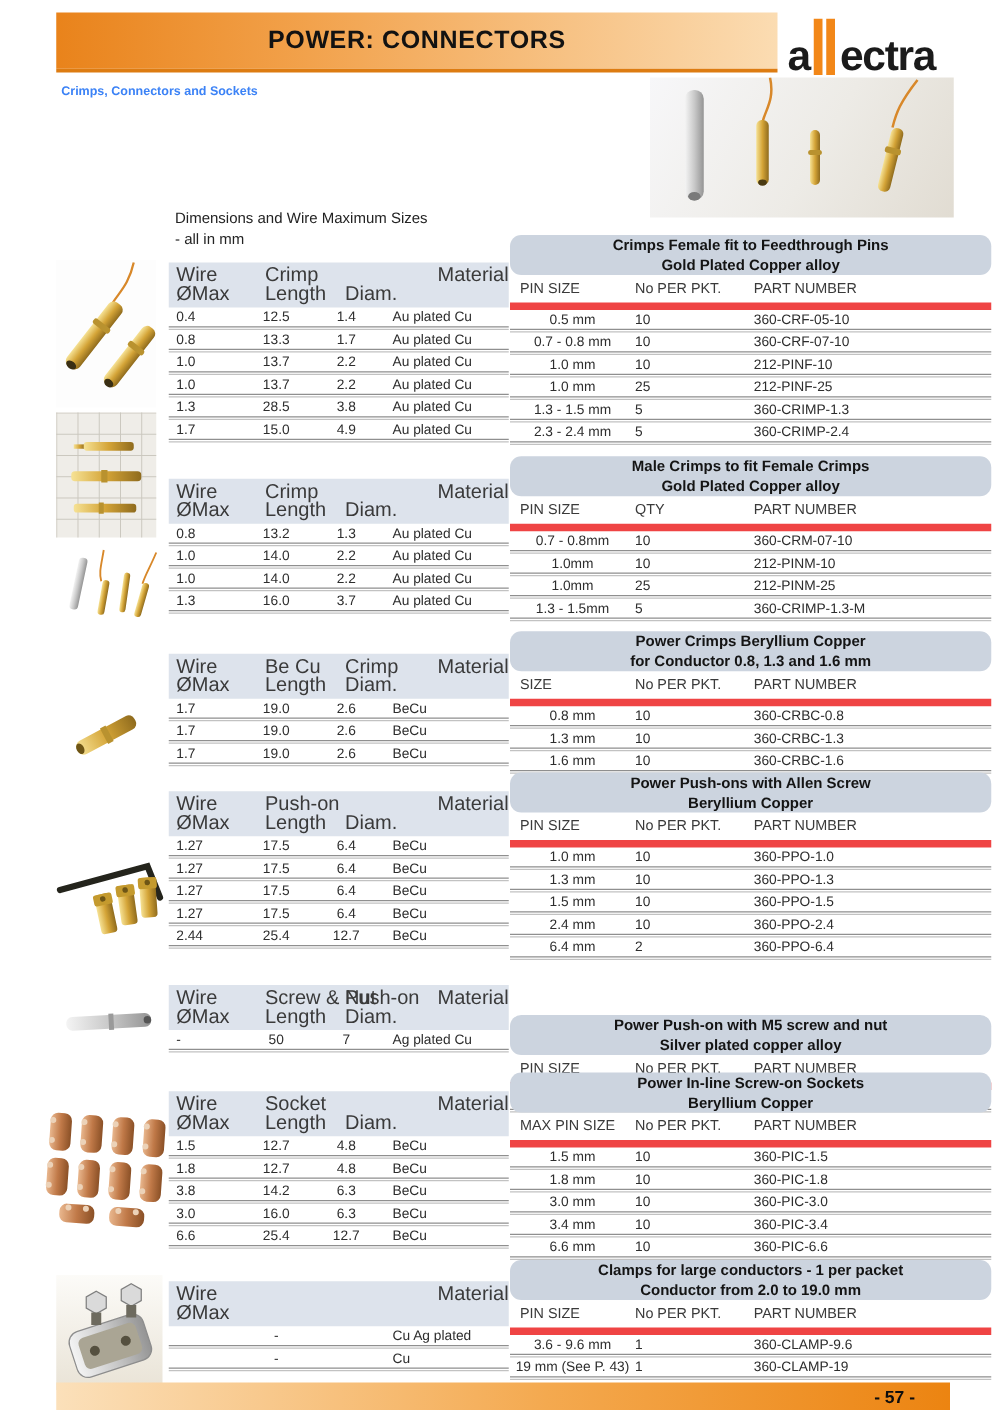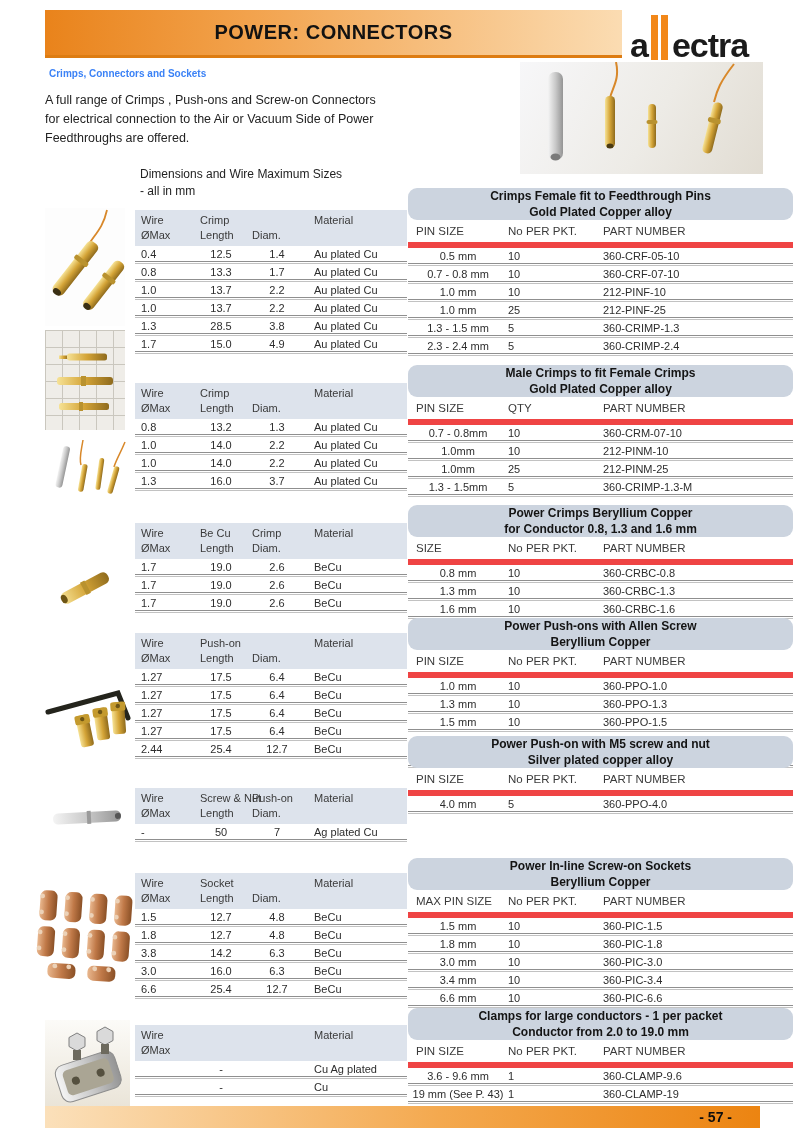--- a/index.html
+++ b/index.html
@@ -36,21 +36,21 @@
   .p3{left:45px;top:438px;width:85px;height:62px;background:#fff;}
   .p4{left:45px;top:555px;width:80px;height:65px;background:#fff;}
   .p5{left:40px;top:660px;width:100px;height:105px;background:#fff;}
   .p6{left:45px;top:790px;width:85px;height:55px;background:#fff;}
   .p7{left:30px;top:885px;width:110px;height:105px;background:#fff;}
   .p8{left:45px;top:1020px;width:85px;height:92px;background:linear-gradient(#fcfbf8,#e9e3d6);}
 
   
   .lt{position:absolute;left:135px;width:272px;}
   .lt-band{background:#dde3ec;padding:3px 0;}
-  .hrow{display:flex;font-size:11px;line-height:15px;color:#3a3a3a;white-space:nowrap;}
+  .hrow{display:flex;font-size:16px;line-height:15px;color:#3a3a3a;white-space:nowrap;gap:12px;}
   .lt .c0{width:55px;padding-left:6px;box-sizing:border-box;}
   .lt .c1{width:62px;text-align:center;}
   .lt .c2{width:50px;text-align:center;}
   .lt .c3{flex:1;padding-left:12px;}
   .lt .hrow .c1{text-align:left;padding-left:10px;box-sizing:border-box;}
   .lt .hrow .c2{text-align:left;}
   .row{display:flex;align-items:center;height:15px;font-size:11px;color:#2d2d2d;white-space:nowrap;}
   .sep2{height:3px;border-top:1px solid #8f8f8f;border-bottom:1px solid #c2c2c2;box-sizing:border-box;}
 
   
@@ -107,25 +107,20 @@
     <span class="logo-bars">
         <i></i>
         <i></i>
       </span>
     <span class="logo-rest">ectra</span>
   </div>
   <div class="logo-underline"></div>
 
   <h1 class="heading">Crimps, Connectors and Sockets</h1>
 
-  <p class="intro">
-    <span style="display:block">A full range of Crimps , Push-ons and Screw-on Connectors</span>
-    <span style="display:block">for electrical connection to the Air or Vacuum Side of Power</span>
-    <span style="display:block">Feedthroughs are offered.</span>
-  </p>
 
   <div class="dims">
     <div>Dimensions and Wire Maximum Sizes</div>
     <div>- all in mm</div>
   </div>
 
   <div class="photo top-photo">
     <svg width="243" height="112" viewBox="0 0 243 112">
       <rect x="28" y="10" width="15" height="88" rx="7" fill="url(#silver)"></rect>
       <ellipse cx="35.5" cy="95" rx="5" ry="3.5" fill="#7a7a7a"></ellipse>
@@ -643,21 +638,21 @@
         </div>
       </div>
       <div class="row">
         <span class="c0">-</span>
         <span class="c1">50</span>
         <span class="c2">7</span>
         <span class="c3">Ag plated Cu</span>
       </div>
       <div class="sep2"></div>
     </div>
-  <div class="rt" style="top:736px">
+  <div class="rt" style="top:812px">
       <div class="rt-title">
         <div>Power Push-on with M5 screw and nut</div>
         <div>Silver plated copper alloy</div>
       </div>
       <div class="rt-hrow">
         <span class="c0">PIN SIZE</span>
         <span class="c1">No PER PKT.</span>
         <span class="c2">PART NUMBER</span>
       </div>
       <div class="row">

